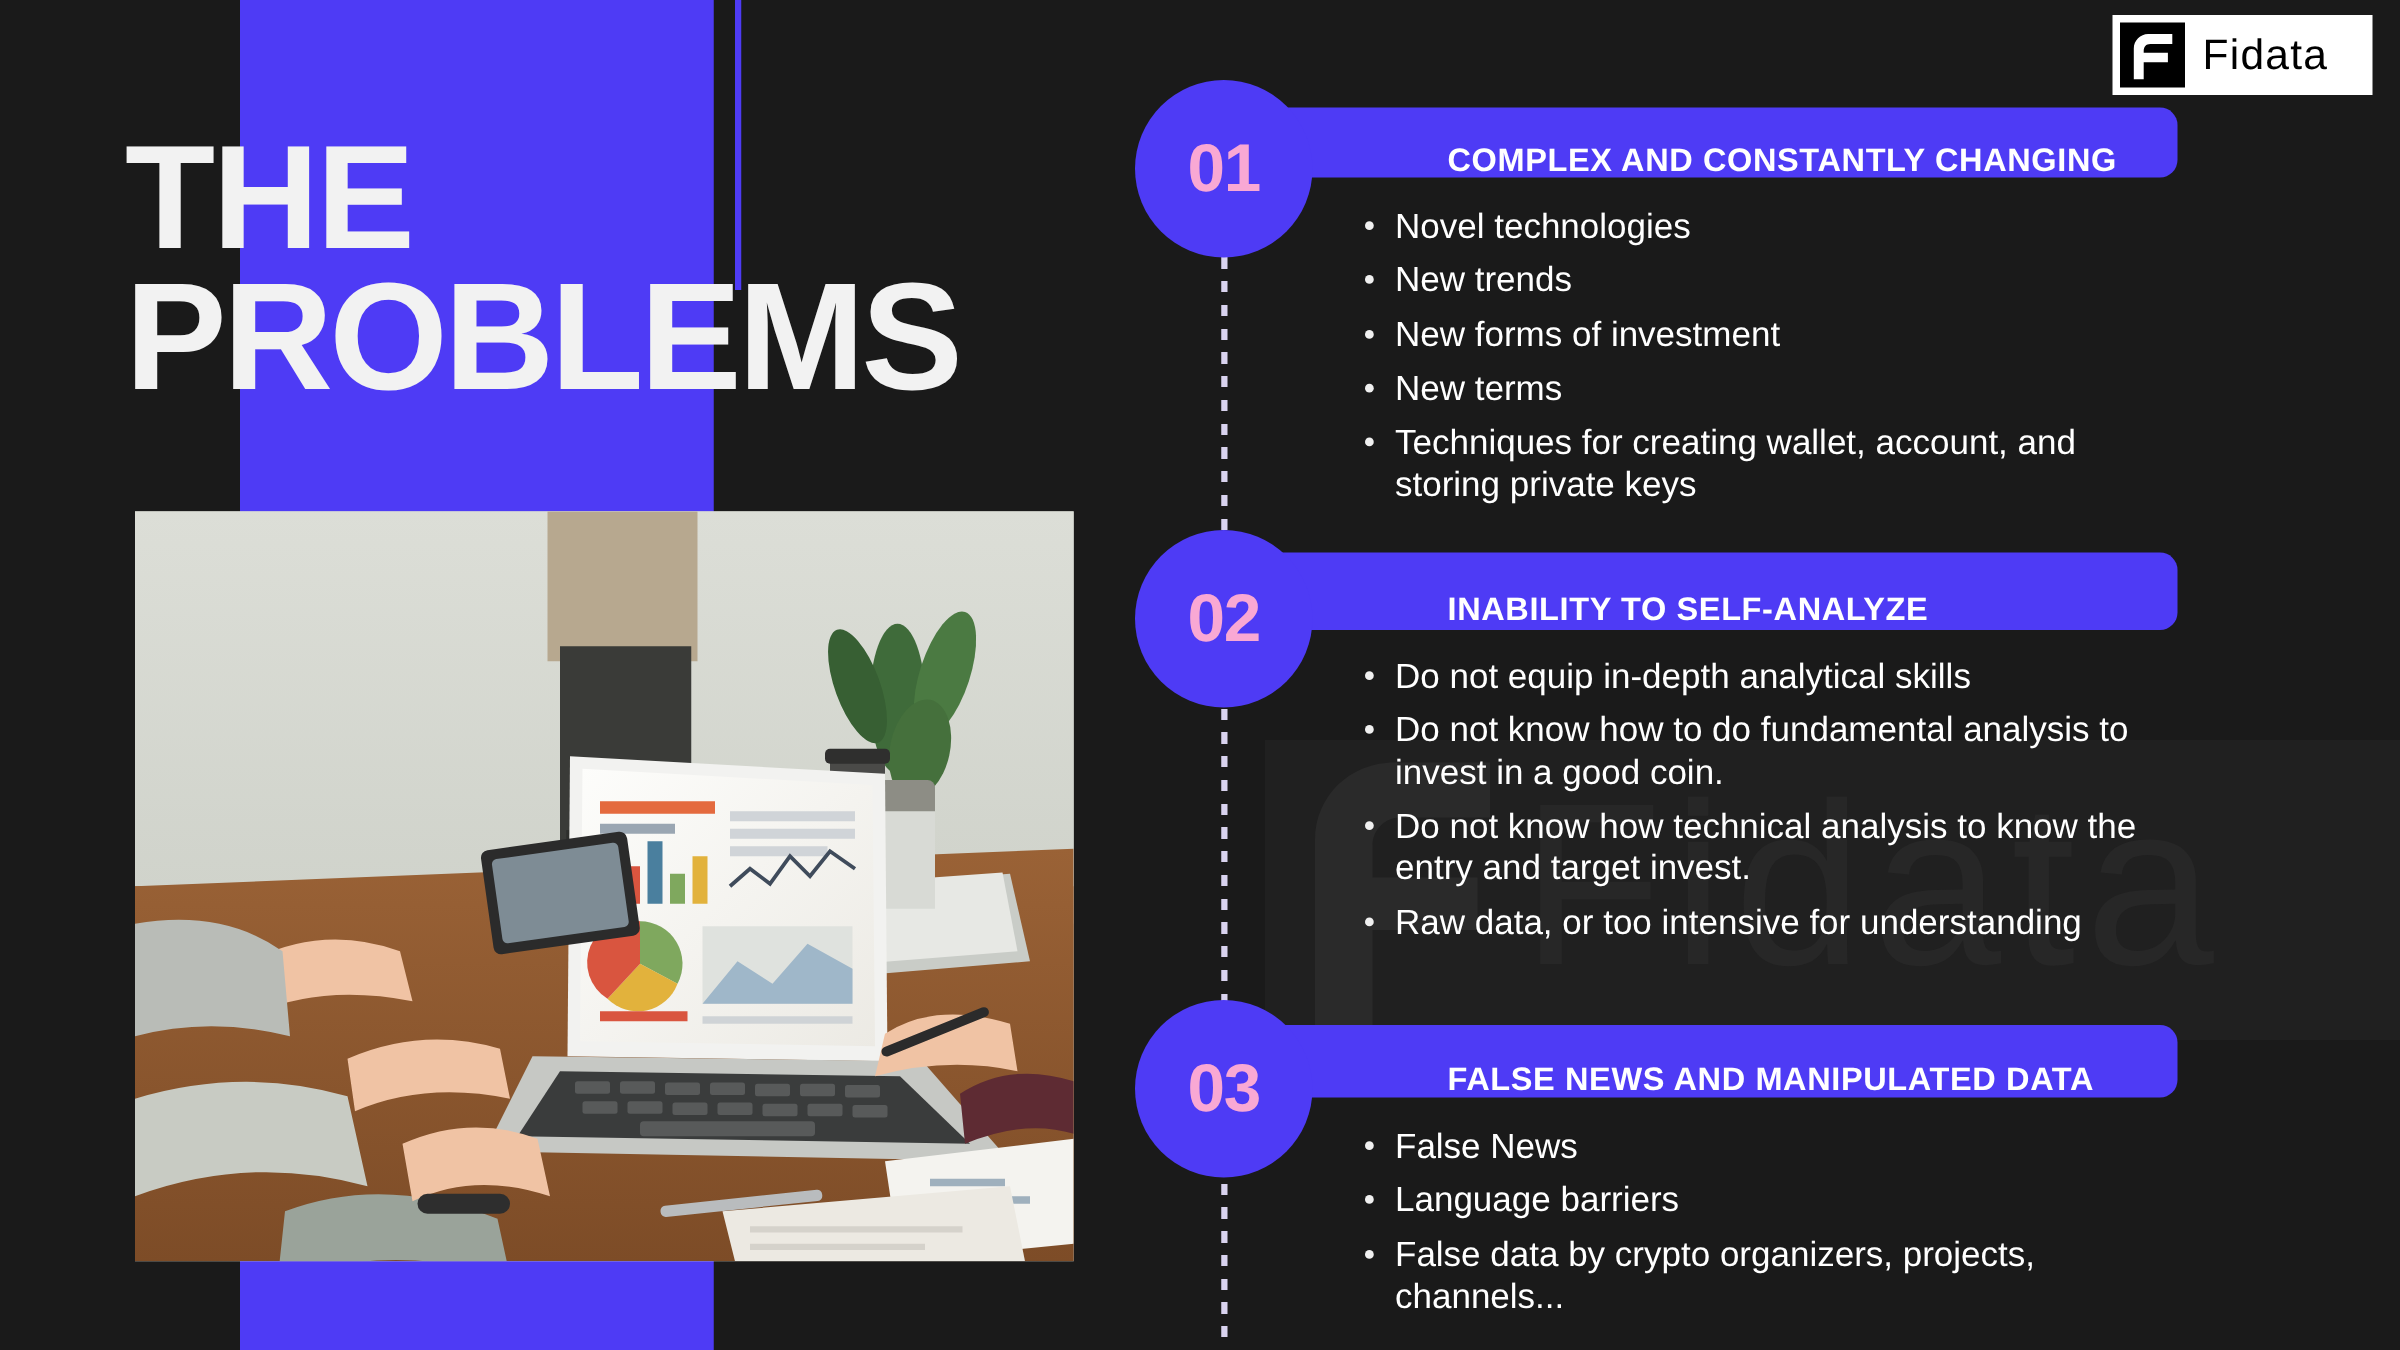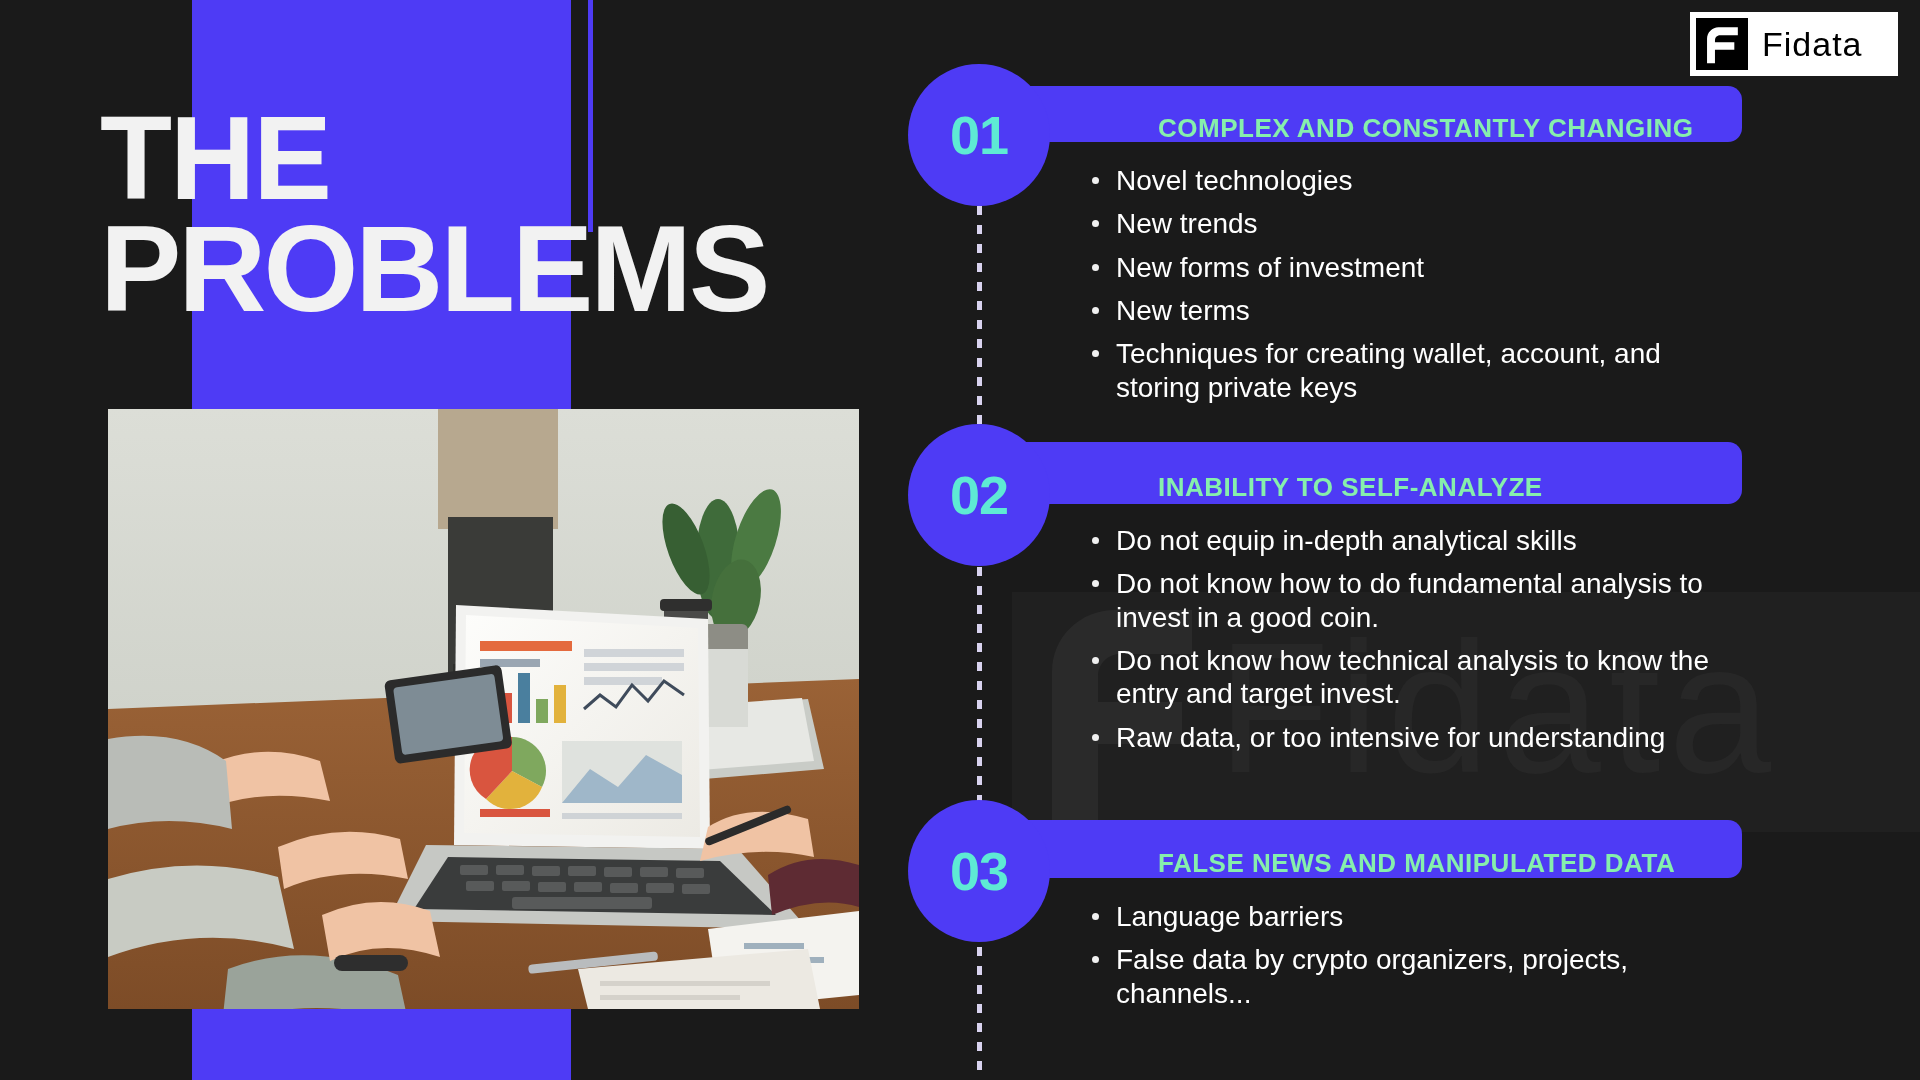--- a/index.html
+++ b/index.html
@@ -54,32 +54,32 @@
   .section { position:absolute; z-index:6; }
 
   .badge {
     position:absolute; left:0; top:0;
     width:142px; height:142px; border-radius:50%;
     background:#4e3bf5;
     display:flex; align-items:center; justify-content:center;
     z-index:8;
   }
   .badge-num {
-    color:#5eead4; font-weight:bold; font-size:54px; letter-spacing:-1px;
+    color:#f9a8d4; font-weight:bold; font-size:54px; letter-spacing:-1px;
   }
 
   .hbar {
     position:absolute;
     background:#4e3bf5;
     border-radius:0 14px 14px 0;
     display:flex; align-items:center;
     z-index:7;
   }
   .hbar-title {
-    color:#86efac; font-weight:bold;
+    color:#ffffff; font-weight:bold;
     font-size:26px; letter-spacing:0.5px;
     white-space:nowrap;
     margin-top:28px;
   }
 
   .bullets {
     position:absolute;
     list-style:none;
     z-index:7;
   }
@@ -312,20 +312,21 @@
   </div>
 
   <div class="section" style="left:908px; top:800px;">
     <div class="hbar" style="left:72px; top:20px; width:762px; height:58px; padding-left:178px;">
       <span class="hbar-title">FALSE NEWS AND MANIPULATED DATA</span>
     </div>
     <div class="badge" style="left:0; top:0;">
       <span class="badge-num">03</span>
     </div>
     <ul class="bullets" style="left:178px; top:100px; width:640px;">
+      <li>False News</li>
       <li>Language barriers</li>
       <li>False data by crypto organizers, projects, channels...</li>
     </ul>
   </div>
 
   <div class="logo">
     <div class="logo-mark">
       <svg width="44" height="44" viewBox="0 0 100 100">
         <path d="M16 94 L16 38 C16 24 28 12 42 12 L86 12 L86 30 L46 30 C38 30 34 35 34 43 L34 46 L78 46 L78 63 L34 63 L34 94 Z" fill="#ffffff"></path>
       </svg>

